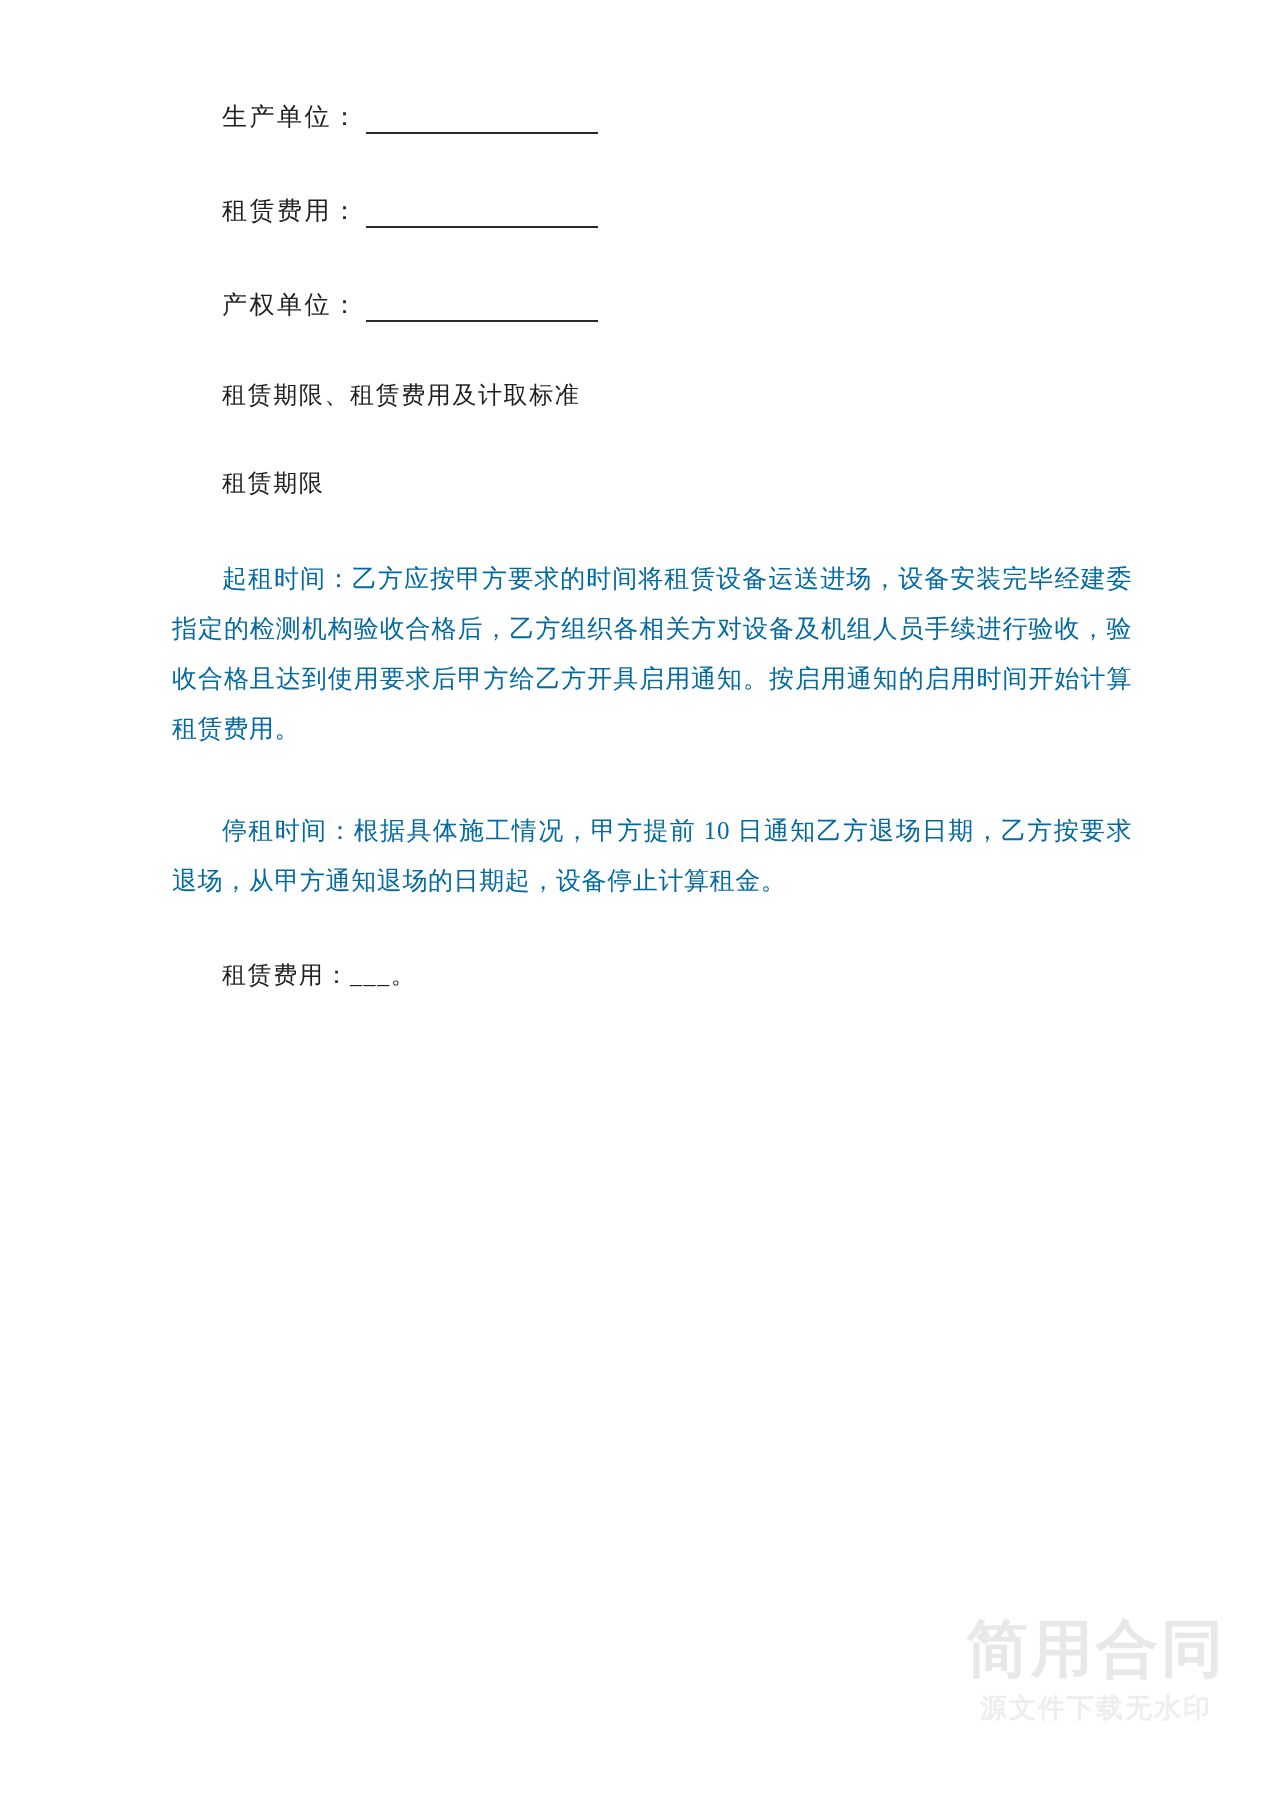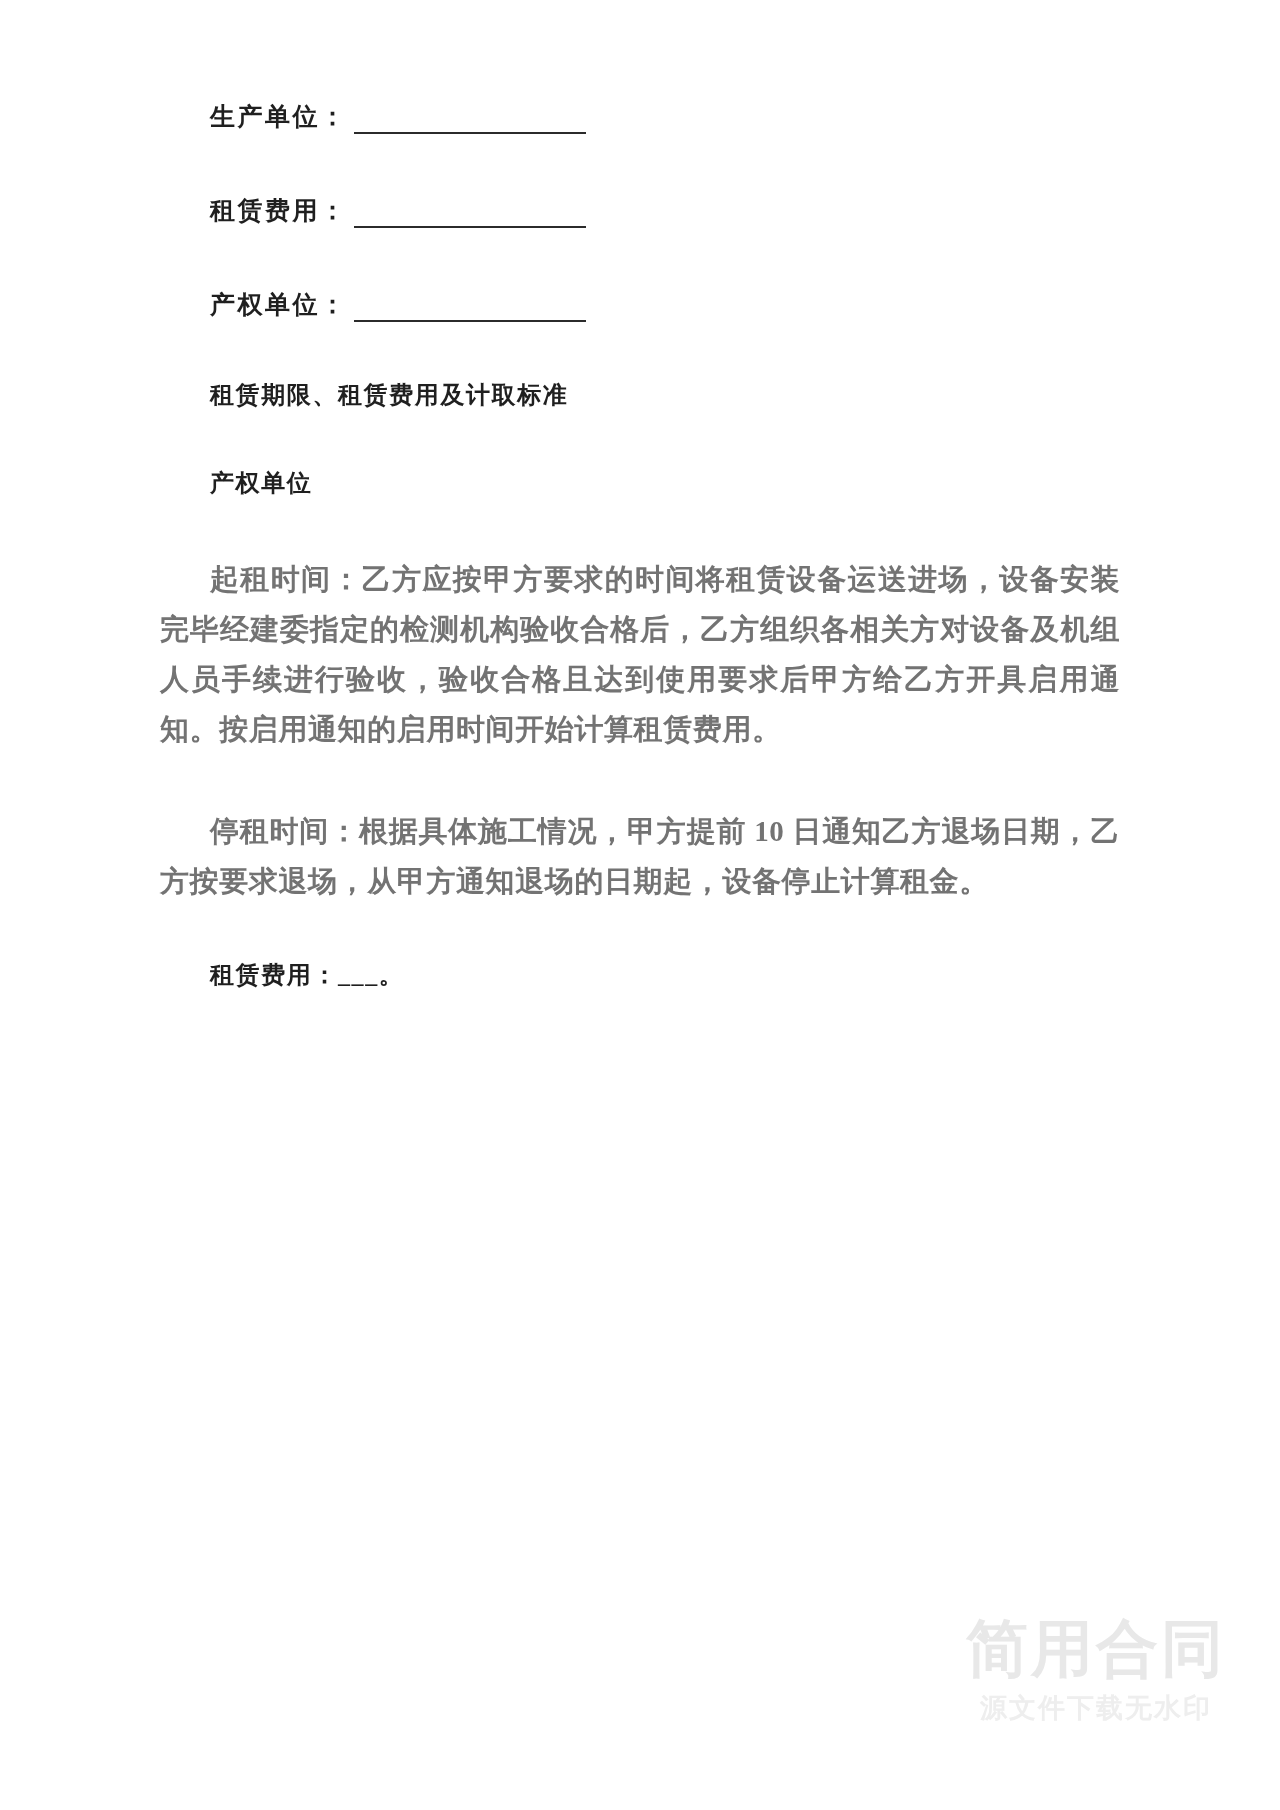--- a/index.html
+++ b/index.html
@@ -14,24 +14,23 @@
   #page {
     position: relative;
     width: 1280px;
     height: 1810px;
     background: #ffffff;
     overflow: hidden;
     box-sizing: border-box;
   }
   #content {
     position: absolute;
-    left: 160px;
+    left: 172px;
     top: 96px;
     width: 960px;
-    font-weight: bold;
   }
 
   
   .field-row {
     display: flex;
     align-items: flex-end;
     margin: 0 0 56px 0;
     padding-left: 50px;
     height: 38px;
   }
@@ -58,28 +57,28 @@
     line-height: 34px;
     letter-spacing: 1.6px;
     margin: 0 0 54px 0;
     padding-left: 50px;
     color: #1f1f1f;
   }
   .section-line.tight { margin-bottom: 56px; }
 
   
   .para {
-    font-size: 29px;
+    font-size: 25px;
     line-height: 50px;
     letter-spacing: 0.6px;
     margin: 0 0 52px 0;
     text-indent: 50px;
     text-align: justify;
     text-justify: inter-character;
-    color: #737373;
+    color: #0369a1;
   }
   .para:last-child { margin-bottom: 0; }
 
   
   #watermark {
     position: absolute;
     right: 54px;
     bottom: 84px;
     text-align: center;
     user-select: none;
@@ -122,21 +121,21 @@
 
     <div class="field-row">
       <span class="field-label">产权单位：</span>
       <span class="field-rule rule-w-230"></span>
     </div>
 
 
 
     <div class="section-line">租赁期限、租赁费用及计取标准</div>
 
-    <div class="section-line">产权单位</div>
+    <div class="section-line">租赁期限</div>
 
 
     <p class="para">起租时间：乙方应按甲方要求的时间将租赁设备运送进场，设备安装完毕经建委指定的检测机构验收合格后，乙方组织各相关方对设备及机组人员手续进行验收，验收合格且达到使用要求后甲方给乙方开具启用通知。按启用通知的启用时间开始计算租赁费用。</p>
 
     <p class="para">停租时间：根据具体施工情况，甲方提前 10 日通知乙方退场日期，乙方按要求退场，从甲方通知退场的日期起，设备停止计算租金。</p>
 
 
     <div class="section-line">租赁费用：___。</div>
 
   </div>

